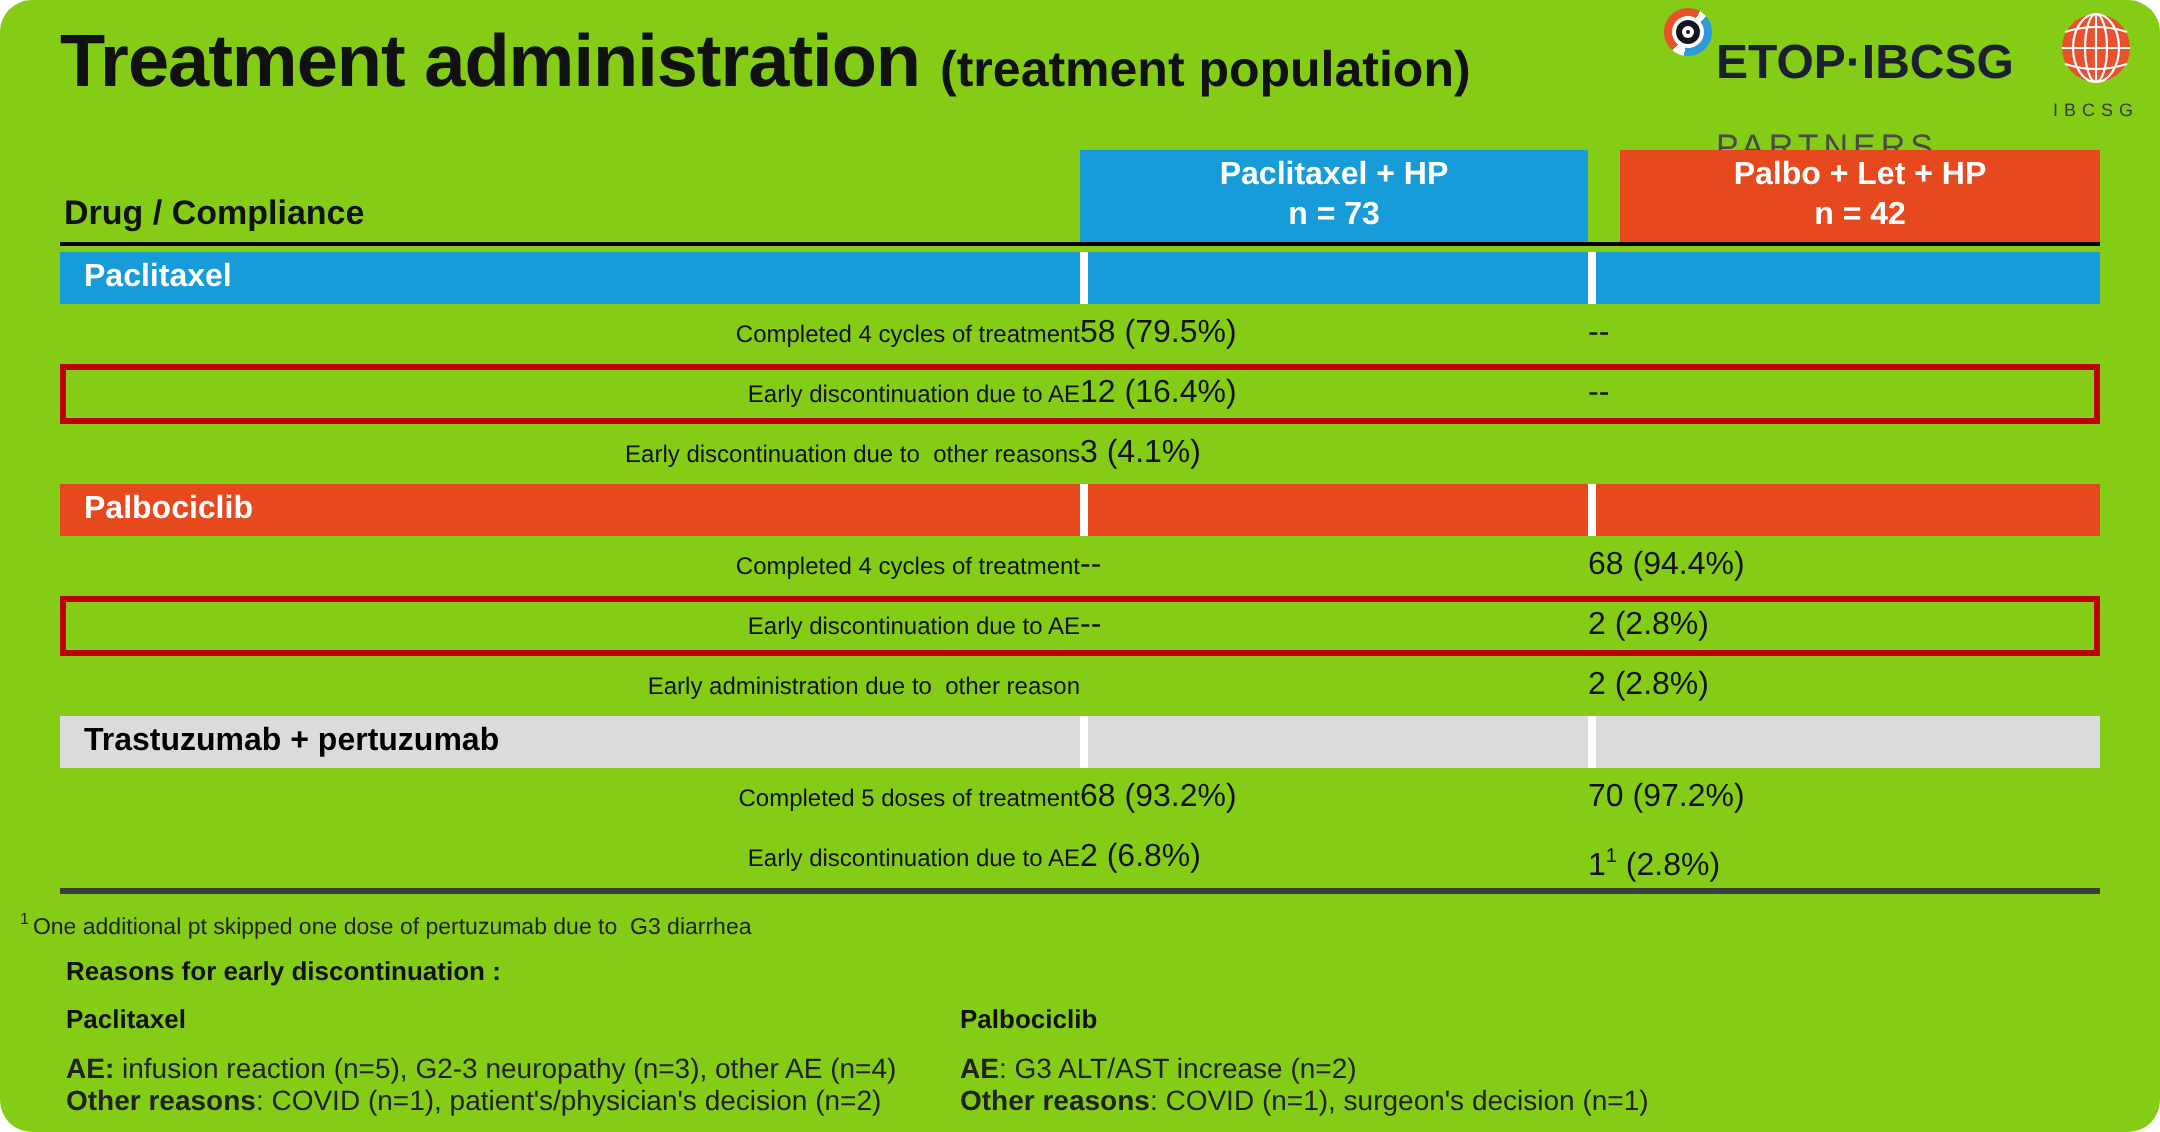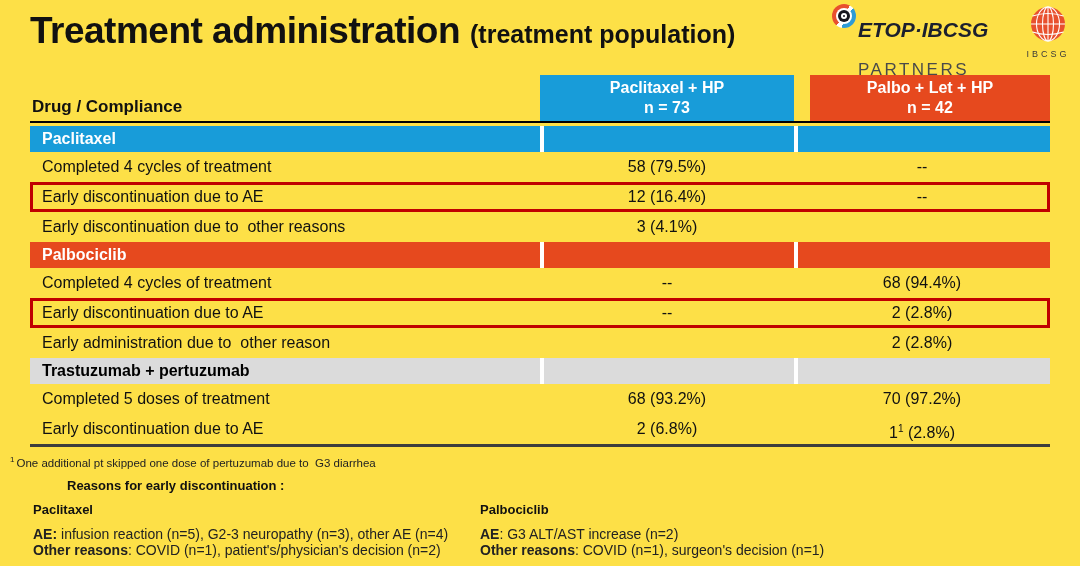--- a/index.html
+++ b/index.html
@@ -1,34 +1,34 @@
 <!DOCTYPE html>
 <html><head>
 <meta charset="utf-8">
 <style>
   * { margin:0; padding:0; box-sizing:border-box; }
   html,body { width:1080px; height:566px; background:#fff; overflow:hidden;
               font-family:"Liberation Sans", sans-serif; }
-  .slide { position:relative; width:1080px; height:566px; background:#fde047; }
+  .slide { position:relative; width:1080px; height:566px; background:#84cc16;border-radius:16px; }
 
   
   .title { position:absolute; left:30px; top:10px; white-space:nowrap; }
   .title .main { font-size:37px; font-weight:700; color:#111; letter-spacing:-0.5px; }
   .title .sub  { font-size:25px; font-weight:700; color:#111; margin-left:10px; }
 
   .etop-logo { position:absolute; left:836px; top:4px; width:170px; }
   .etop-icon { position:absolute; left:-4px; top:0px; width:24px; height:24px; border-radius:50%;
                background:conic-gradient(from 220deg, #e8502e 0 170deg, #ffffff 170deg 190deg,
                           #2e9bd6 190deg 330deg, #ffffff 330deg 360deg); }
   .etop-icon .c1 { position:absolute; left:4px; top:4px; width:16px; height:16px; border-radius:50%; background:#fff; }
   .etop-icon .c2 { position:absolute; left:6px; top:6px; width:12px; height:12px; border-radius:50%; background:#15151f; }
   .etop-icon .c3 { position:absolute; left:9px; top:9px; width:6px;  height:6px;  border-radius:50%; background:#fff; }
   .etop-icon .c4 { position:absolute; left:11px; top:11px; width:2px; height:2px; border-radius:50%; background:#15151f; }
   .etop-text { padding-left:22px; padding-top:14px; }
-  .etop-name { font-size:21px; font-weight:700; color:#1b1f2e; letter-spacing:0px;font-style:italic; }
+  .etop-name { font-size:24px; font-weight:700; color:#1b1f2e; letter-spacing:0px; }
   .etop-sub  { font-size:17px; color:#4a4a4a; letter-spacing:2.5px; margin-top:18px; }
 
   .ibcsg-logo { position:absolute; left:1022px; top:5px; width:52px; text-align:center; }
   .ibcsg-label { font-size:9px; letter-spacing:3px; color:#3a3a3a; margin-top:2px; }
 
   
   .tbl { position:absolute; left:30px; top:75px; width:1020px; border-bottom:3px solid #3d3d3d; }
   .row { display:grid; grid-template-columns:510px 254px 256px; }
   .thead { height:48px; border-bottom:2px solid #000; margin-bottom:3px; }
   .corner { display:flex; align-items:flex-end; padding:0 0 4px 2px;
@@ -41,31 +41,31 @@
   .bg-gray { background:#dbdbdb; }
 
   .band { height:26px; }
   .band .bcell { height:26px; }
   .band .bcell.v { border-left:4px solid #fff; }
   .band .bname { font-size:16px; font-weight:700; line-height:26px; padding-left:12px;
                  white-space:pre; color:#fff; }
   .band.graytxt .bname { color:#000; }
 
   .drow { height:30px; }
-  .drow .lbl { font-size:16px; color:#111; line-height:30px; padding-left:12px; white-space:pre; }
-  .drow .val { font-size:16px; color:#111; line-height:30px; text-align:center; }
+  .drow .lbl { font-size:12px; color:#111; line-height:30px; padding-left:12px; white-space:pre;text-align:right; }
+  .drow .val { font-size:16px; color:#111; line-height:30px; text-align:left; }
   .drow.hl { box-shadow:inset 0 0 0 3px #c00000; }
   .drow .val sup { font-size:10px; }
 
   
   .footnote { position:absolute; left:10px; top:455px; font-size:11.5px; color:#222; white-space:pre; }
   .footnote sup { font-size:8px; margin-right:2px; }
 
   .reasons { position:absolute; left:33px; top:478px; width:1010px; }
-  .r-heading { font-size:13px; font-weight:700; color:#111;margin-left:34px; }
+  .r-heading { font-size:13px; font-weight:700; color:#111; }
   .r-grid { display:grid; grid-template-columns:447px auto; margin-top:9px; }
   .r-title { font-size:13px; font-weight:700; color:#111; margin-bottom:9px; }
   .r-line { font-size:14px; color:#222; line-height:16px; white-space:pre-wrap; }
   .r-line b { font-weight:700; }
 </style>
 </head>
 <body>
 
 <div class="slide">
 

